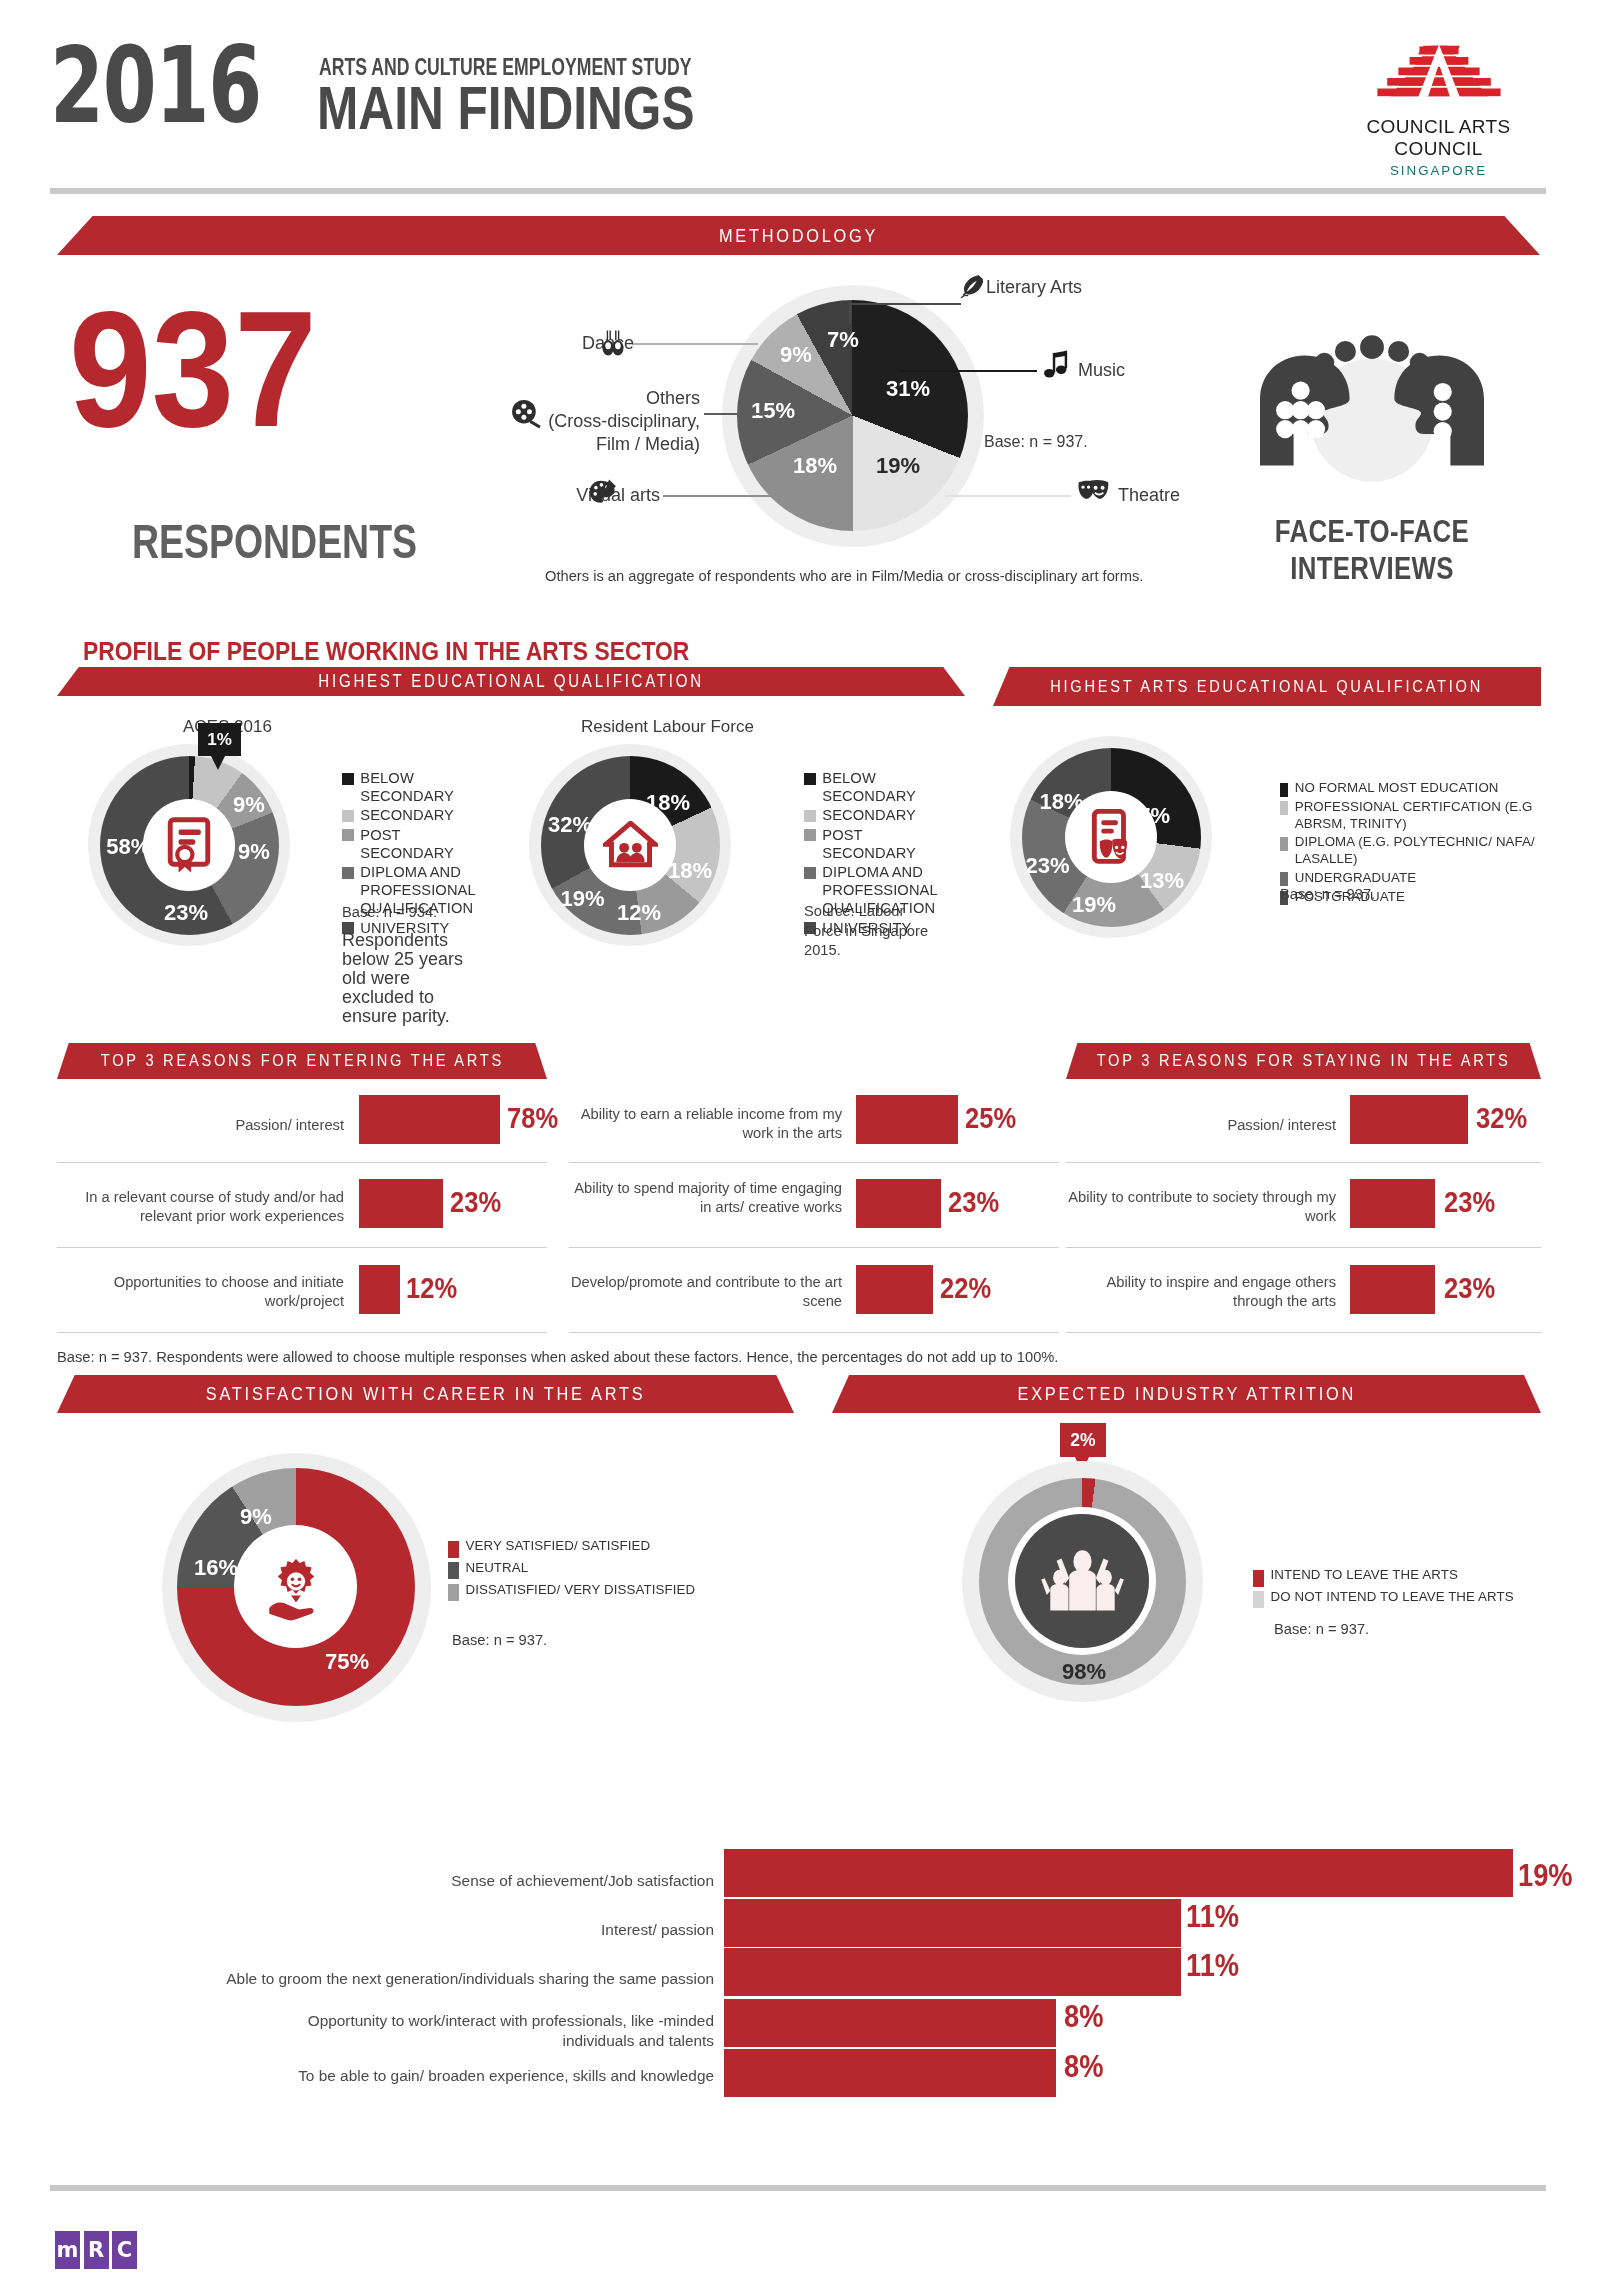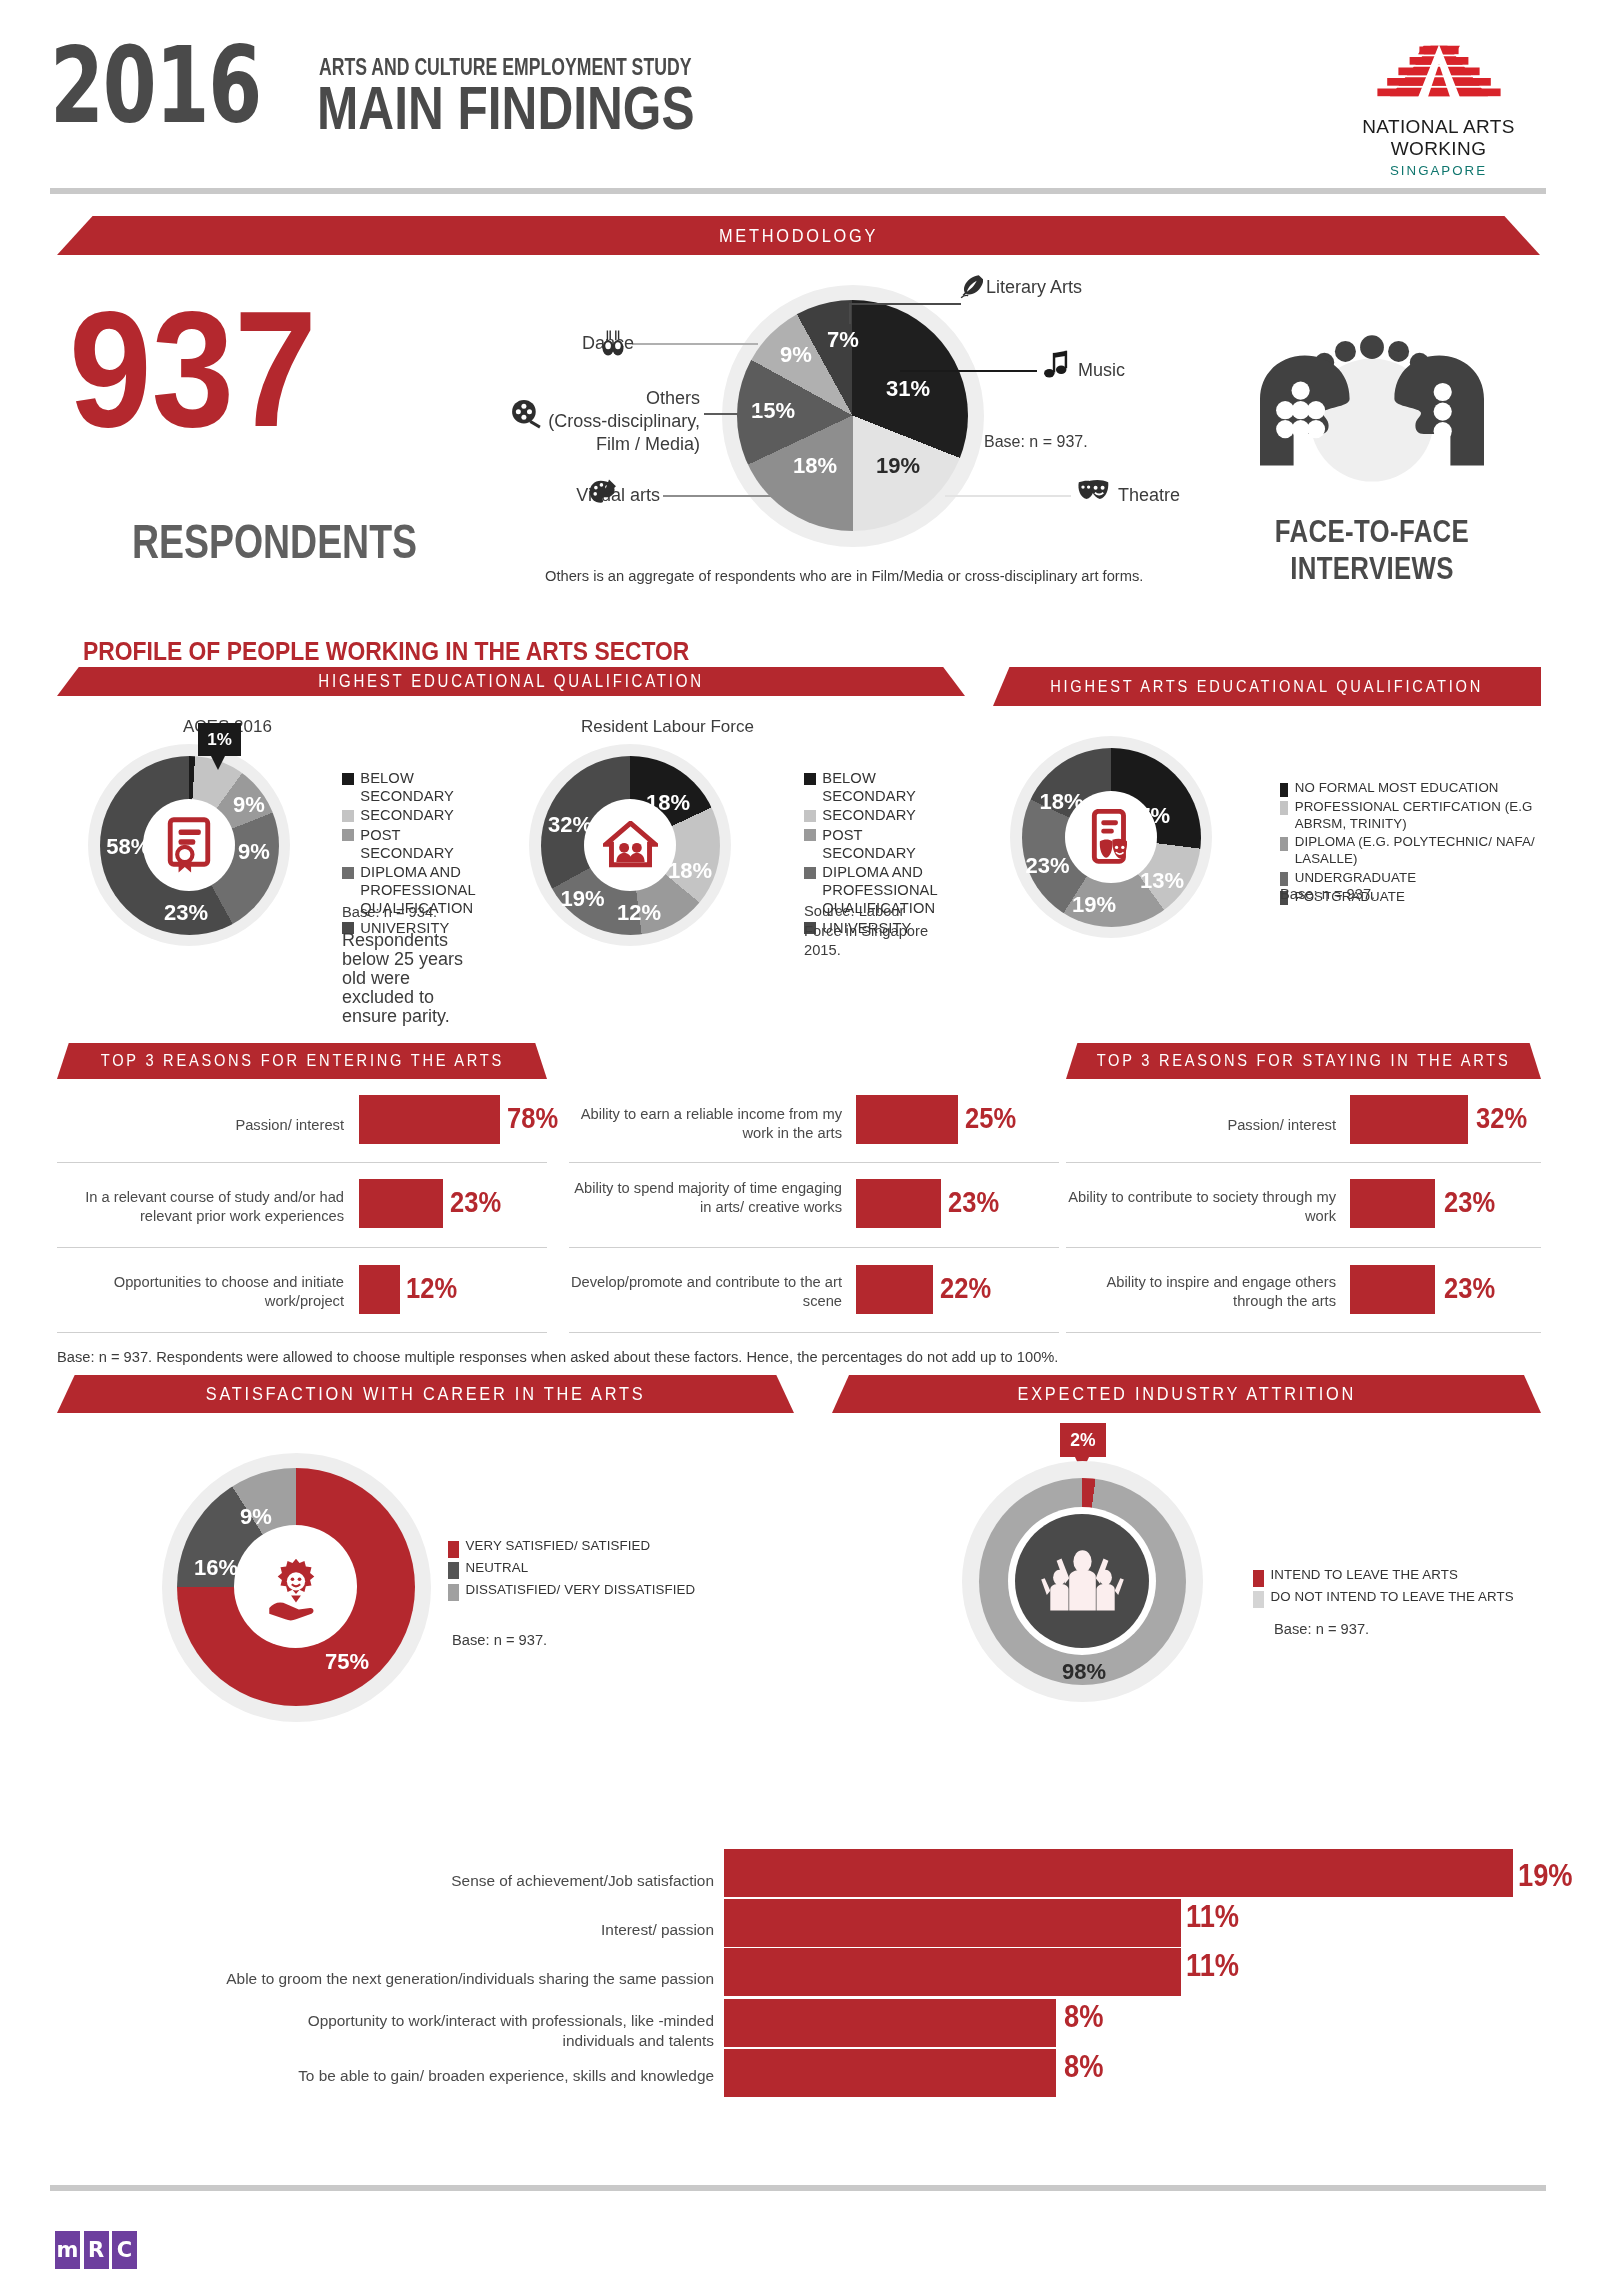--- a/index.html
+++ b/index.html
@@ -170,21 +170,21 @@
             <rect x="62" y="35" width="116" height="11"></rect>
             <rect x="46" y="50" width="148" height="11"></rect>
             <rect x="32" y="65" width="176" height="11"></rect>
           </g>
 
           <g fill="#ffffff">
             <path d="M120 2 L150 78 L136 78 L120 30 L104 78 L90 78 Z"></path>
           </g>
         </svg>
       </div>
-      <div class="nac-name">NATIONAL ARTS WORKING</div>
+      <div class="nac-name">COUNCIL ARTS COUNCIL</div>
       <div class="nac-sg">SINGAPORE</div>
     </div>
   </div>
 
   <div class="banner bn-both" style="left:57px; top:216px; width:1483px; height:39px;">
     <span>METHODOLOGY</span>
   </div>
 
   <div class="bignum">937</div>
   <div class="bignum-sub">RESPONDENTS</div>

